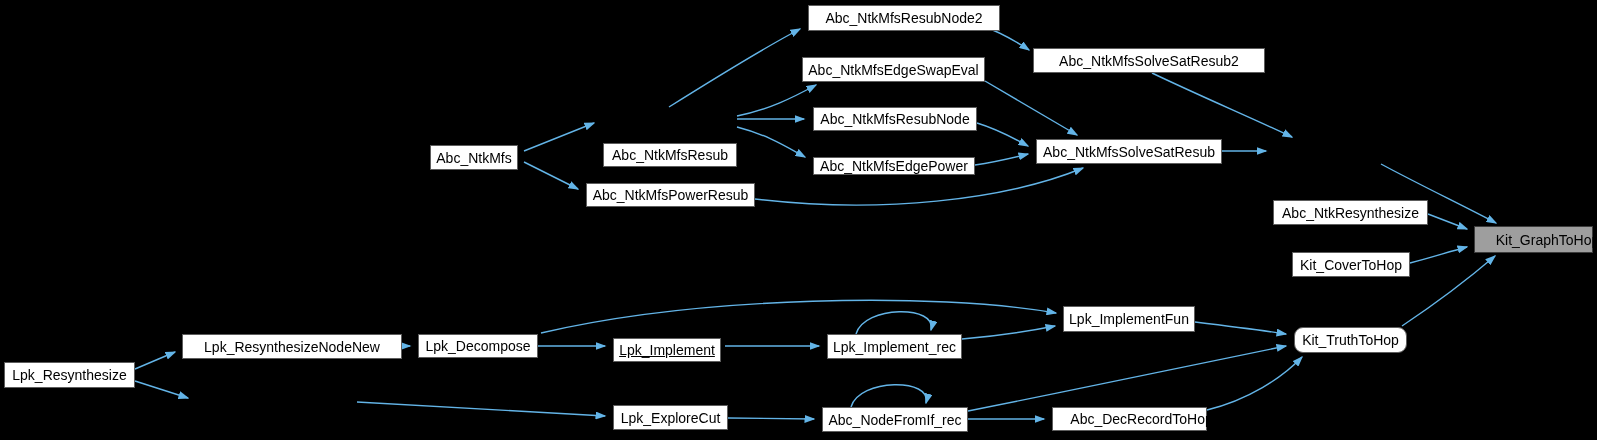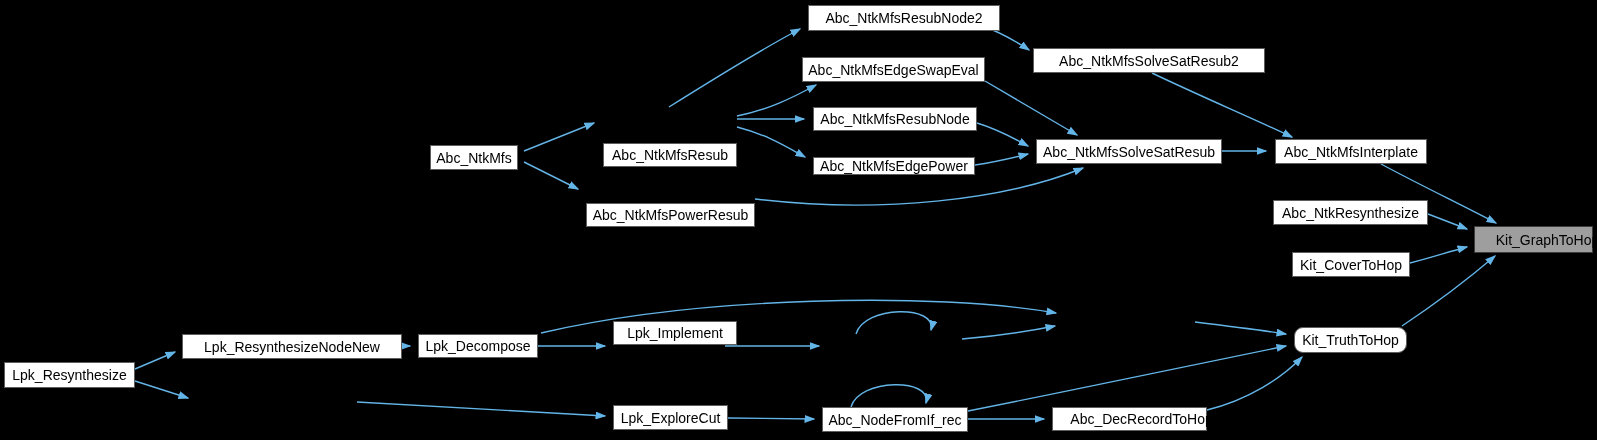--- a/index.html
+++ b/index.html
@@ -76,27 +76,28 @@
   </svg>
 
   <div class="node" style="left:808px;top:5px;width:192px;height:26px;">Abc_NtkMfsResubNode2</div>
   <div class="node" style="left:1033px;top:48px;width:232px;height:25px;">Abc_NtkMfsSolveSatResub2</div>
   <div class="node" style="left:802px;top:57px;width:183px;height:25px;">Abc_NtkMfsEdgeSwapEval</div>
   <div class="node" style="left:603px;top:107px;width:134px;height:24px;margin-top:36px;">Abc_NtkMfsResub</div>
   <div class="node" style="left:813px;top:107px;width:164px;height:24px;">Abc_NtkMfsResubNode</div>
   <div class="node" style="left:430px;top:145px;width:88px;height:25px;">Abc_NtkMfs</div>
   <div class="node" style="left:813px;top:157px;width:162px;height:18px;">Abc_NtkMfsEdgePower</div>
   <div class="node" style="left:1036px;top:139px;width:186px;height:25px;">Abc_NtkMfsSolveSatResub</div>
-  <div class="node" style="left:1275px;top:139px;width:152px;height:25px;">Abc_NtkMfsInterplate</div>
-  <div class="node" style="left:586px;top:183px;width:169px;height:24px;margin-top:20px;">Abc_NtkMfsPowerResub</div>
+  <div class="node" style="left:586px;top:183px;width:169px;height:24px;">Abc_NtkMfsPowerResub</div>
   <div class="node" style="left:1273px;top:200px;width:155px;height:25px;">Abc_NtkResynthesize</div>
   <div class="node highlight" style="left:1474px;top:226px;width:119px;height:27px;padding-left:28px;">Kit_GraphToHop</div>
   <div class="node" style="left:1292px;top:252px;width:118px;height:25px;">Kit_CoverToHop</div>
+  <div class="node" style="left:1063px;top:306px;width:132px;height:26px;">Lpk_ImplementFun</div>
   <div class="node" style="left:1294px;top:327px;width:113px;height:26px;border-radius:9px;">Kit_TruthToHop</div>
   <div class="node" style="left:4px;top:362px;width:131px;height:26px;">Lpk_Resynthesize</div>
   <div class="node" style="left:182px;top:334px;width:220px;height:25px;">Lpk_ResynthesizeNodeNew</div>
   <div class="node" style="left:418px;top:334px;width:120px;height:24px;">Lpk_Decompose</div>
-  <div class="node" style="left:613px;top:321px;width:124px;height:24px;">Lpk_Implement</div>
+  <div class="node" style="left:613px;top:338px;width:108px;height:24px;text-decoration:underline;">Lpk_Implement</div>
+  <div class="node" style="left:827px;top:334px;width:135px;height:25px;">Lpk_Implement_rec</div>
   <div class="node" style="left:613px;top:405px;width:115px;height:25px;">Lpk_ExploreCut</div>
   <div class="node" style="left:822px;top:407px;width:146px;height:25px;">Abc_NodeFromIf_rec</div>
   <div class="node" style="left:1052px;top:407px;width:155px;height:24px;padding-left:24px;">Abc_DecRecordToHop</div>
 
 </div>
 
 </body></html>

